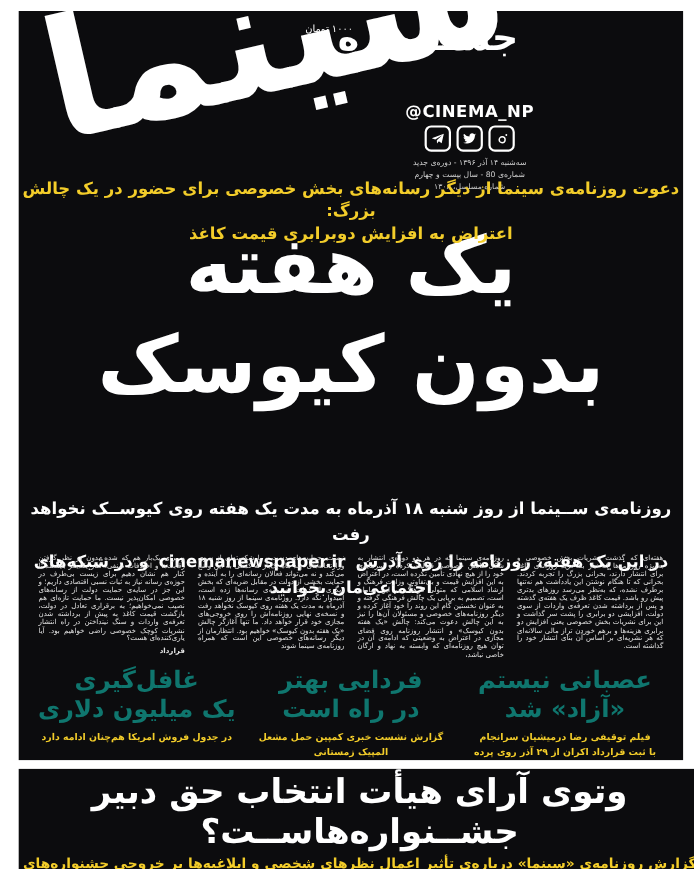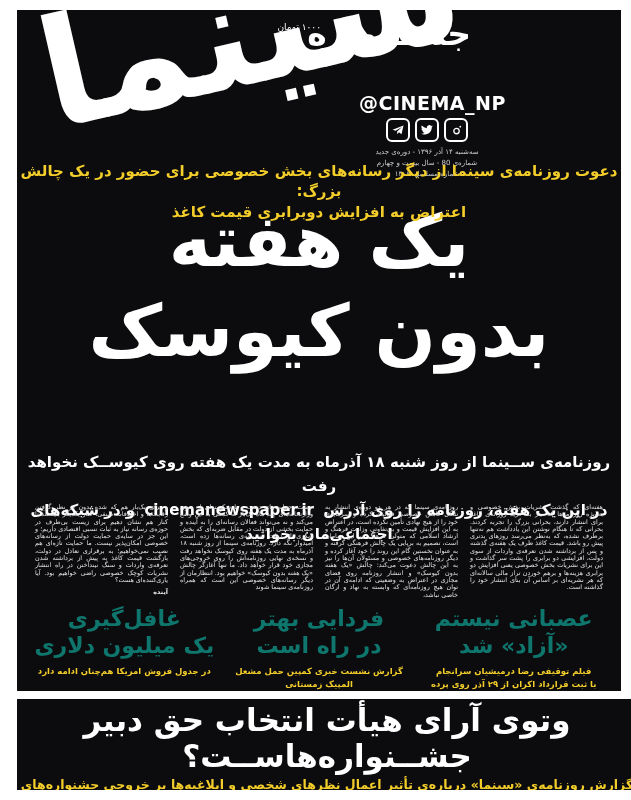--- a/index.html
+++ b/index.html
@@ -14,21 +14,21 @@
   
   .logo-sina {
     position:absolute; top:-38px; left:-28px; width:480px;
     font-size:150px; font-weight:bold; color:#ffffff; line-height:1;
     transform:rotate(-13deg); transform-origin:40% 60%; direction:rtl; z-index:1;
   }
   .rooznameh { position:absolute; top:4px; right:150px; font-size:33px; font-weight:bold; color:#fff; direction:rtl; z-index:2; }
   .price     { position:absolute; top:12px; right:300px; font-size:9px;  color:#fff; direction:rtl; z-index:2; }
 
   .social { position:absolute; top:82px; right:126px; width:136px; text-align:center; color:#fff; z-index:2; }
-  .handle { font-weight:bold; font-size:19px; letter-spacing:.5px; }
+  .handle { font-weight:bold; font-size:15px; letter-spacing:.5px; }
   .icons  { display:flex; justify-content:center; gap:5px; margin-top:4px; }
   .icon-box { width:20px; height:20px; border:2px solid #fff; border-radius:6px;
               display:flex; align-items:center; justify-content:center; background:transparent; }
   .issue  { margin-top:5px; font-size:7px; line-height:1.55; color:#cfcfcf; direction:rtl; }
 
   
   .kicker { position:absolute; top:151px; left:0; right:0; z-index:3; text-align:center;
             color:#f3cd2a; font-weight:bold; font-size:15px; line-height:1.35; direction:rtl; }
 
   
@@ -111,21 +111,21 @@
       <span>و در شبکه‌های اجتماعی‌مان بخوانید</span>
     </div>
   </div>
 
   <div class="body-cols">
     <div class="bcol">هفته‌ای که گذشت نشریات بخش خصوصی و به‌ویژه روزنامه‌ها که نیاز به خرید روزانه‌ی کاغذ برای انتشار دارند، بحرانی بزرگ را تجربه کردند. بحرانی که تا هنگام نوشتن این یادداشت هم نه‌تنها برطرف نشده، که به‌نظر می‌رسد روزهای بدتری پیش رو باشد. قیمت کاغذ ظرف یک هفته‌ی گذشته و پس از برداشته شدن تعرفه‌ی واردات از سوی دولت، افزایشی دو برابری را پشت سر گذاشت و این برای نشریات بخش خصوصی یعنی افزایش دو برابری هزینه‌ها و برهم خوردن تراز مالی سالانه‌ای که هر نشریه‌ای بر اساس آن بنای انتشار خود را گذاشته است.</div>
     <div class="bcol">روزنامه‌ی سینما که در هر دو دوره‌ی انتشار به شکل کاملن خصوصی فعالیت کرده و سرمایه‌ی خود را از هیچ نهادی تأمین نکرده است، در اعتراض به این افزایش قیمت و بی‌تفاوتی وزارت فرهنگ و ارشاد اسلامی که متولی فرهنگ در این سامان است، تصمیم به برپایی یک چالش فرهنگی گرفته و به عنوان نخستین گام این روند را خود آغاز کرده و دیگر روزنامه‌های خصوصی و مسئولان آن‌ها را نیز به این چالش دعوت می‌کند: چالش «یک هفته بدون کیوسک» و انتشار روزنامه روی فضای مجازی در اعتراض به وضعیتی که ادامه‌ی آن در توان هیچ روزنامه‌ای که وابسته به نهاد و ارگان خاصی نباشد،</div>
     <div class="bcol">نیست. حمایت‌های دست و پا شکسته‌ای از سوی وزارتخانه‌های چند ماه یک‌بار نه کمکی به این وضع می‌کند و نه می‌تواند فعالان رسانه‌ای را به آینده و حمایت بخشی از دولت در مقابل ضربه‌ای که بخش دیگری از دولت به بدنه‌ی رسانه‌ها زده است، امیدوار نگه دارد. روزنامه‌ی سینما از روز شنبه ۱۸ آذرماه به مدت یک هفته روی کیوسک نخواهد رفت و نسخه‌ی نهایی روزنامه‌اش را روی خروجی‌های مجازی خود قرار خواهد داد. ما تنها آغازگر چالش «یک هفته بدون کیوسک» خواهیم بود. انتظارمان از دیگر رسانه‌های خصوصی این است که همراه روزنامه‌ی سینما شوند</div>
     <div class="bcol">
       <span>و برای یک‌بار هم که شده بدون در نظر گرفتن رقابت‌ها و اختلافات صنفی، کنار یکدیگر بایستند تا کنار هم نشان دهیم برای زیست بی‌طرف در حوزه‌ی رسانه نیاز به ثبات نسبی اقتصادی داریم؛ و این جز در سایه‌ی حمایت دولت از رسانه‌های خصوصی امکان‌پذیر نیست. ما حمایت تازه‌ای هم نصیب نمی‌خواهیم؛ به برقراری تعادل در دولت، بازگشت قیمت کاغذ به پیش از برداشته شدن تعرفه‌ی واردات و سنگ نینداختن در راه انتشار نشریات کوچک خصوصی راضی خواهیم بود. آیا یاری‌کننده‌ای هست؟</span>
-      <div class="sig">آینده</div>
+      <div class="sig">قرارداد</div>
     </div>
   </div>
 
   <div class="teasers">
     <div class="teaser">
       <div class="t-title">
         <div>عصبانی نیستم</div>
         <div>«آزاد» شد</div>
       </div>
       <div class="t-sub">

